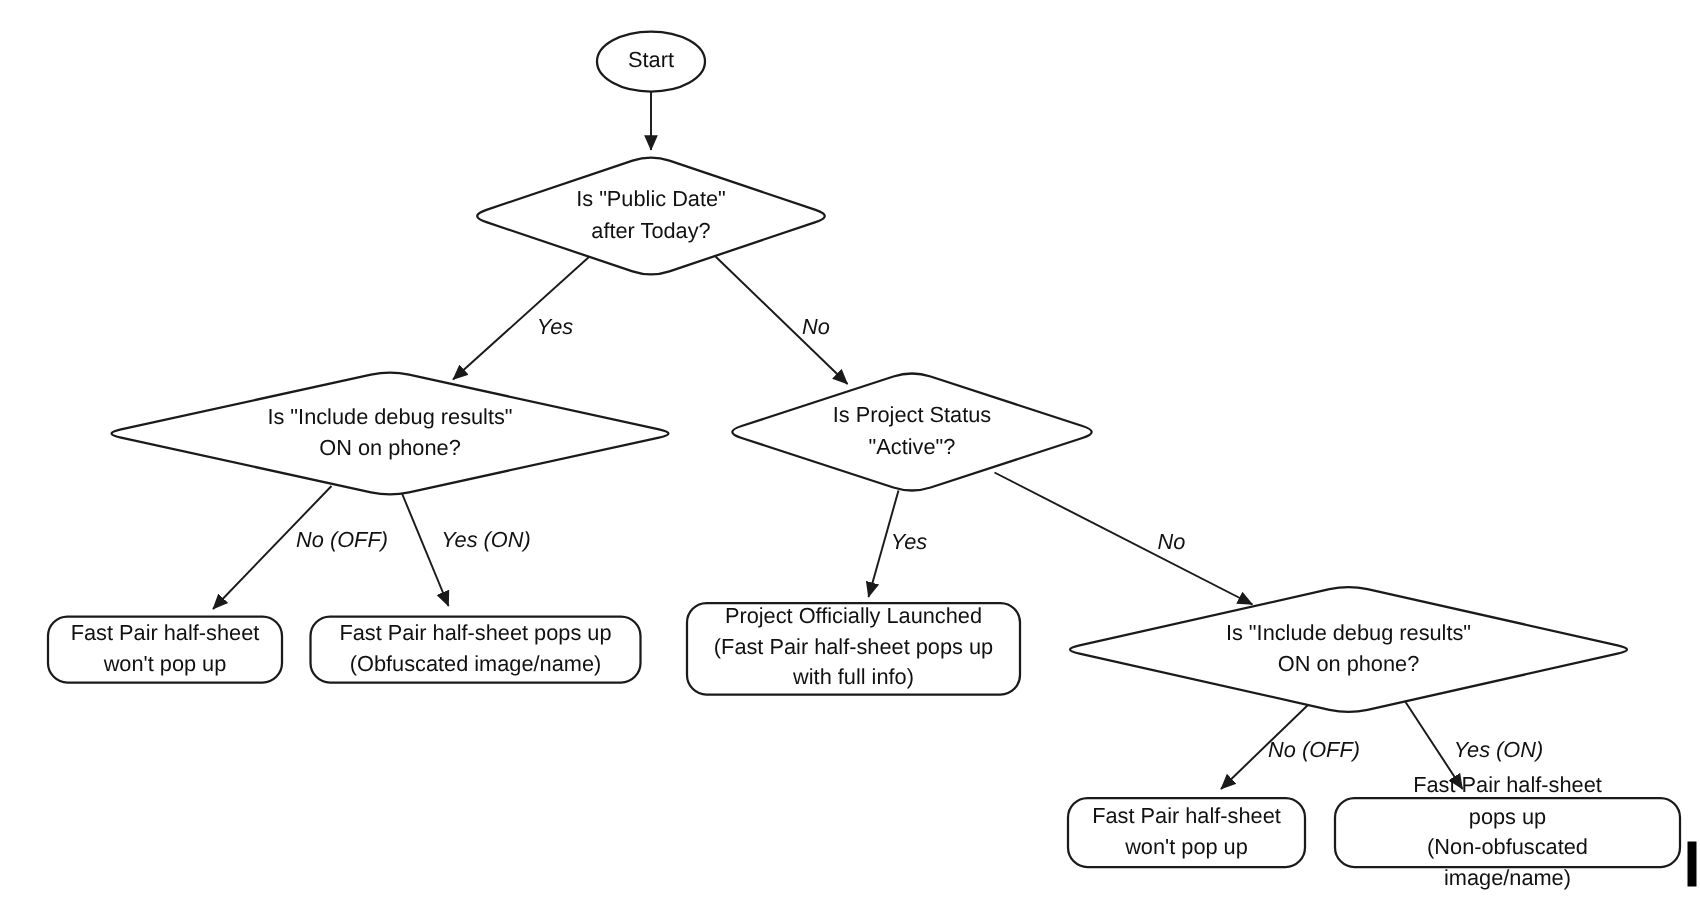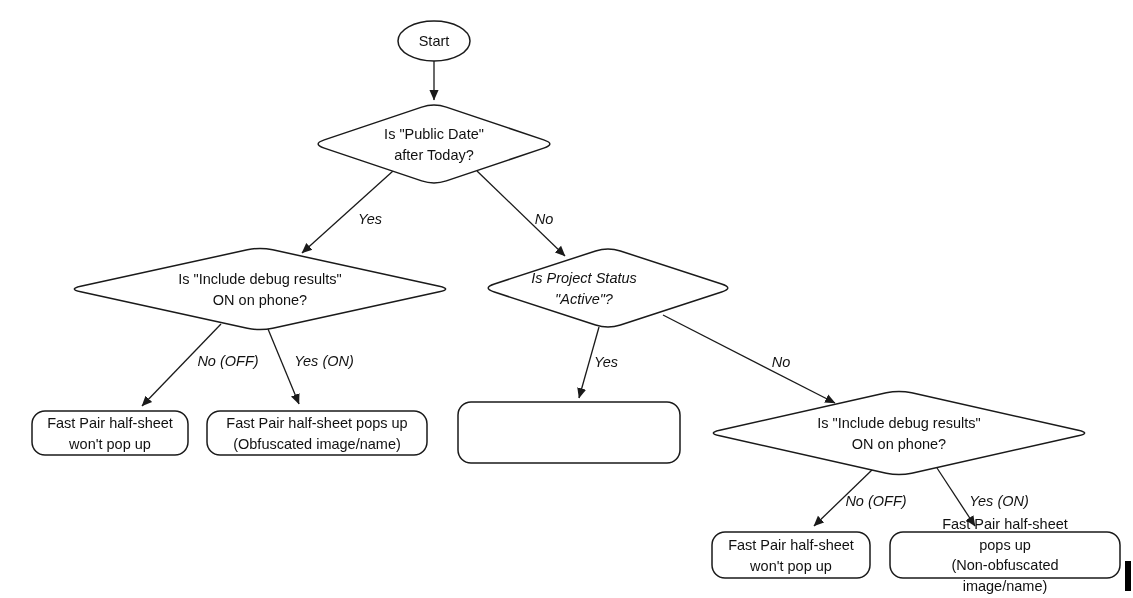--- a/index.html
+++ b/index.html
@@ -51,28 +51,31 @@
     <rect class="shape" x="458" y="402" width="222" height="61" rx="13"></rect>
     <rect class="shape" x="712" y="532" width="158" height="46" rx="13"></rect>
     <rect class="shape" x="890" y="532" width="230" height="46" rx="13"></rect>
   </svg>
 
   <div class="lbl" style="left:434px;top:41px;">Start</div>
   <div class="lbl" style="left:434px;top:144px;">Is "Public Date"
 after Today?</div>
   <div class="lbl" style="left:260px;top:289px;">Is "Include debug results"
 ON on phone?</div>
-  <div class="lbl" style="left:584px;top:288px;font-style:italic;">Is Project Status
+  <div class="lbl" style="left:608px;top:288px;">Is Project Status
 "Active"?</div>
   <div class="lbl" style="left:899px;top:433px;">Is "Include debug results"
 ON on phone?</div>
   <div class="lbl" style="left:110px;top:433px;">Fast Pair half-sheet
 won't pop up</div>
   <div class="lbl" style="left:317px;top:433px;">Fast Pair half-sheet pops up
 (Obfuscated image/name)</div>
+  <div class="lbl" style="left:569px;top:432px;">Project Officially Launched
+(Fast Pair half-sheet pops up
+with full info)</div>
   <div class="lbl" style="left:791px;top:555px;">Fast Pair half-sheet
 won't pop up</div>
   <div class="lbl" style="left:1005px;top:555px;">Fast Pair half-sheet pops up
 (Non-obfuscated image/name)</div>
 
   <div class="lbl elbl" style="left:370px;top:219px;">Yes</div>
   <div class="lbl elbl" style="left:544px;top:219px;">No</div>
   <div class="lbl elbl" style="left:228px;top:361px;">No (OFF)</div>
   <div class="lbl elbl" style="left:324px;top:361px;">Yes (ON)</div>
   <div class="lbl elbl" style="left:606px;top:362px;">Yes</div>

